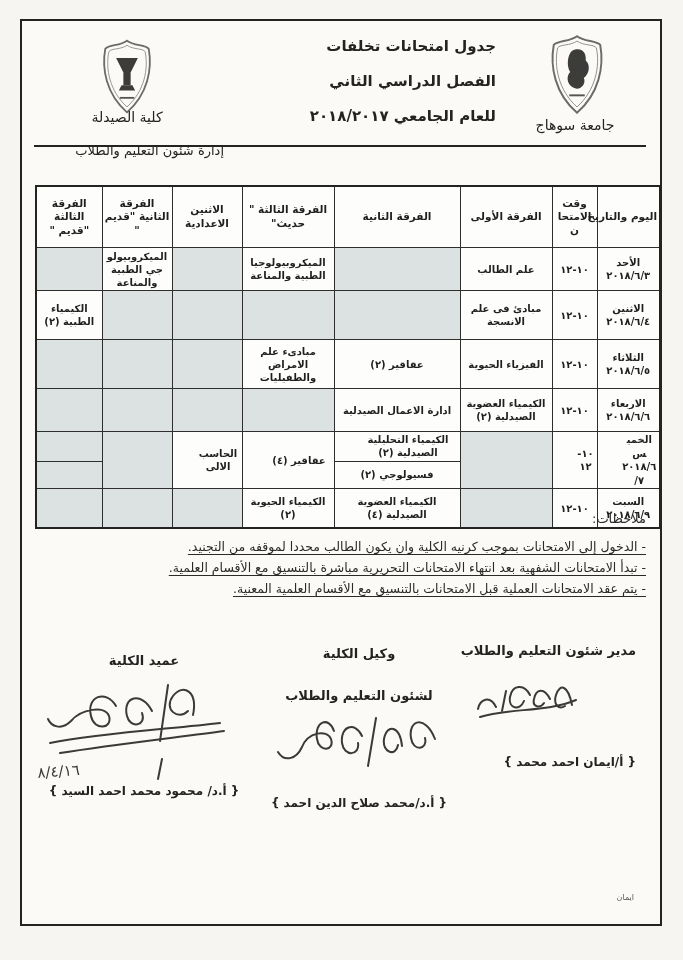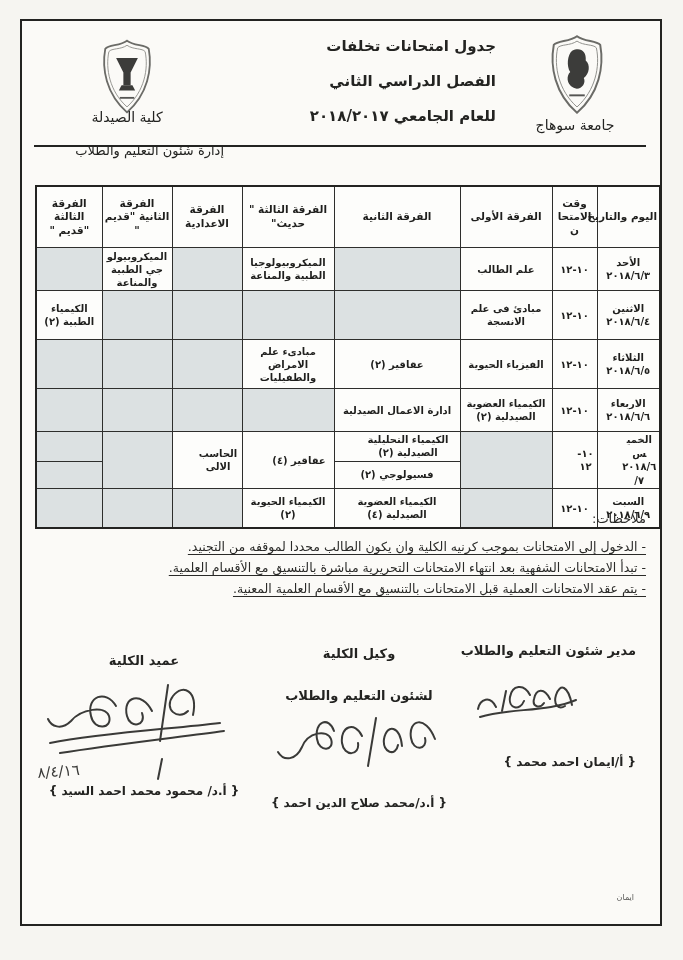--- a/index.html
+++ b/index.html
@@ -109,21 +109,21 @@
           <col style="width:70px">
           <col style="width:66px">
       </colgroup>
       <tbody>
           <tr class="hdr">
         <td class="nowrap">اليوم والتاريخ</td>
         <td>وقت الامتحان</td>
         <td>الفرقة الأولى</td>
         <td>الفرقة الثانية</td>
         <td>الفرقة الثالثة " حديث"</td>
-        <td>الفرقة الاعدادية</td>
+        <td>الاثنين الاعدادية</td>
         <td>الفرقة الثانية "قديم "</td>
         <td>الفرقة الثالثة "قديم "</td>
       </tr>
 
       <tr class="r-sun">
         <td class="daycell">
           <div>الأحد</div>
           <div>٢٠١٨/٦/٣</div>
         </td>
         <td>١٠-١٢</td>

